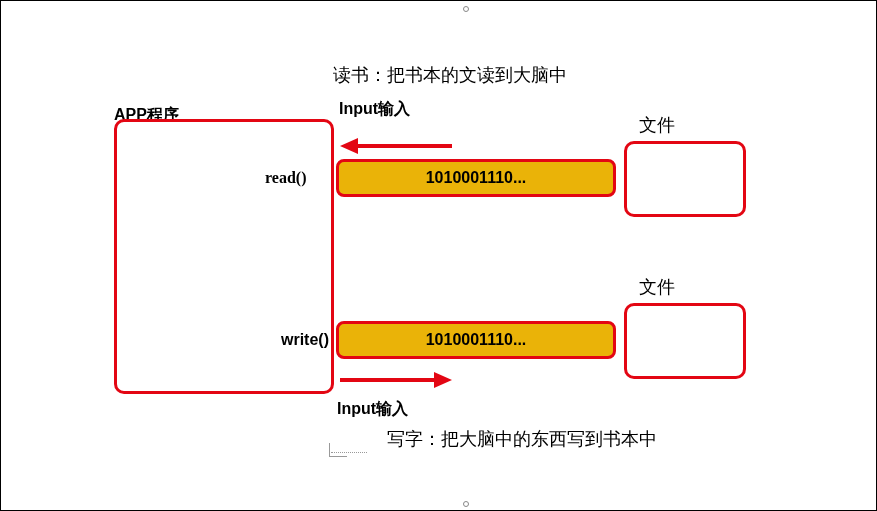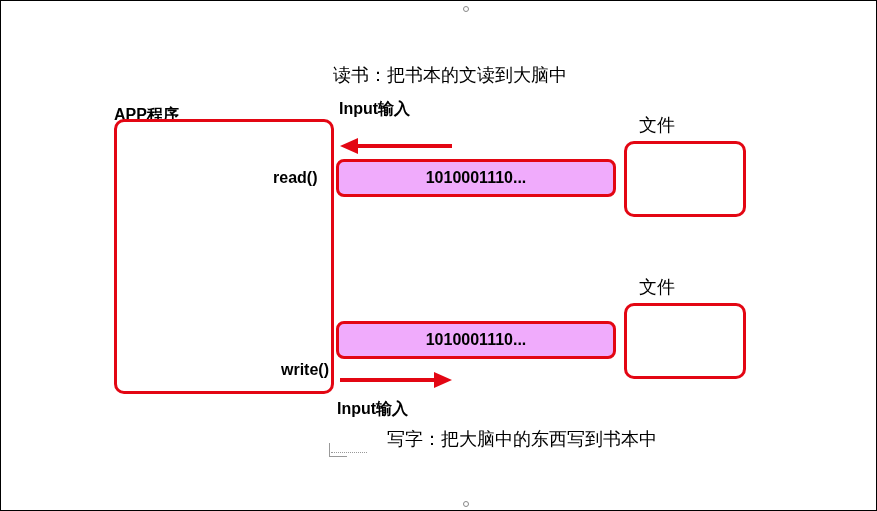--- a/index.html
+++ b/index.html
@@ -1,20 +1,20 @@
 <!DOCTYPE html>
 <html><head>
 <meta charset="utf-8">
 <style>
 * { margin:0; padding:0; box-sizing:border-box; }
 body { width:877px; height:511px; background:#fff; font-family:Arial,"Microsoft YaHei",sans-serif; position:relative; border:1px solid #000; }
 .label { position:absolute; font-weight:bold; font-size:16px; color:#000; }
 .title-text { position:absolute; font-size:18px; color:#000; }
 .red-box { position:absolute; border:3px solid #e30613; border-radius:10px; background:#fff; }
-.data-box { position:absolute; border:3px solid #e30613; border-radius:8px; background:#f0abfc; display:flex; align-items:center; justify-content:center; font-weight:bold; font-size:16px; }
+.data-box { position:absolute; border:3px solid #e30613; border-radius:8px; background:#eab308; display:flex; align-items:center; justify-content:center; font-weight:bold; font-size:16px; }
 .arrow { position:absolute; }
 .arrow-line { position:absolute; height:4px; background:#e30613; }
 .arrow-head-left { position:absolute; width:0; height:0; border-top:8px solid transparent; border-bottom:8px solid transparent; border-right:18px solid #e30613; }
 .arrow-head-right { position:absolute; width:0; height:0; border-top:8px solid transparent; border-bottom:8px solid transparent; border-left:18px solid #e30613; }
 .dotted-line { position:absolute; border-top:1px dotted #999; }
 .tab-mark { position:absolute; width:18px; height:14px; border-left:1px solid #999; border-bottom:1px solid #999; }
 .anchor { position:absolute; width:6px; height:6px; background:#fff; border:1px solid #888; border-radius:50%; }
 </style>
 </head>
 <body>
@@ -29,33 +29,33 @@
 
 <div class="label" style="left:338px; top:98px;">Input输入</div>
 
 <div class="arrow">
   <div class="arrow-head-left" style="left:339px; top:137px;"></div>
   <div class="arrow-line" style="left:356px; top:143px; width:95px;"></div>
 </div>
 
 <div class="title-text" style="left:638px; top:112px; font-size:18px;">文件</div>
 
-<div class="label" style="left:272px; top:168px;">read()</div>
+<div class="label" style="left:264px; top:168px;font-family:Liberation Serif, serif;">read()</div>
 
 <div class="data-box" style="left:335px; top:158px; width:280px; height:38px;">
   <span>1010001110...</span>
 </div>
 
 <div class="red-box" style="left:623px; top:140px; width:122px; height:76px;"></div>
 
 <div class="title-text" style="left:638px; top:274px; font-size:18px;">文件</div>
 
 <div class="red-box" style="left:623px; top:302px; width:122px; height:76px;"></div>
 
-<div class="label" style="left:280px; top:330px;margin-top:30px;">write()</div>
+<div class="label" style="left:280px; top:330px;">write()</div>
 
 <div class="data-box" style="left:335px; top:320px; width:280px; height:38px;">
   <span>1010001110...</span>
 </div>
 
 <div class="arrow">
   <div class="arrow-line" style="left:339px; top:377px; width:95px;"></div>
   <div class="arrow-head-right" style="left:433px; top:371px;"></div>
 </div>
 

